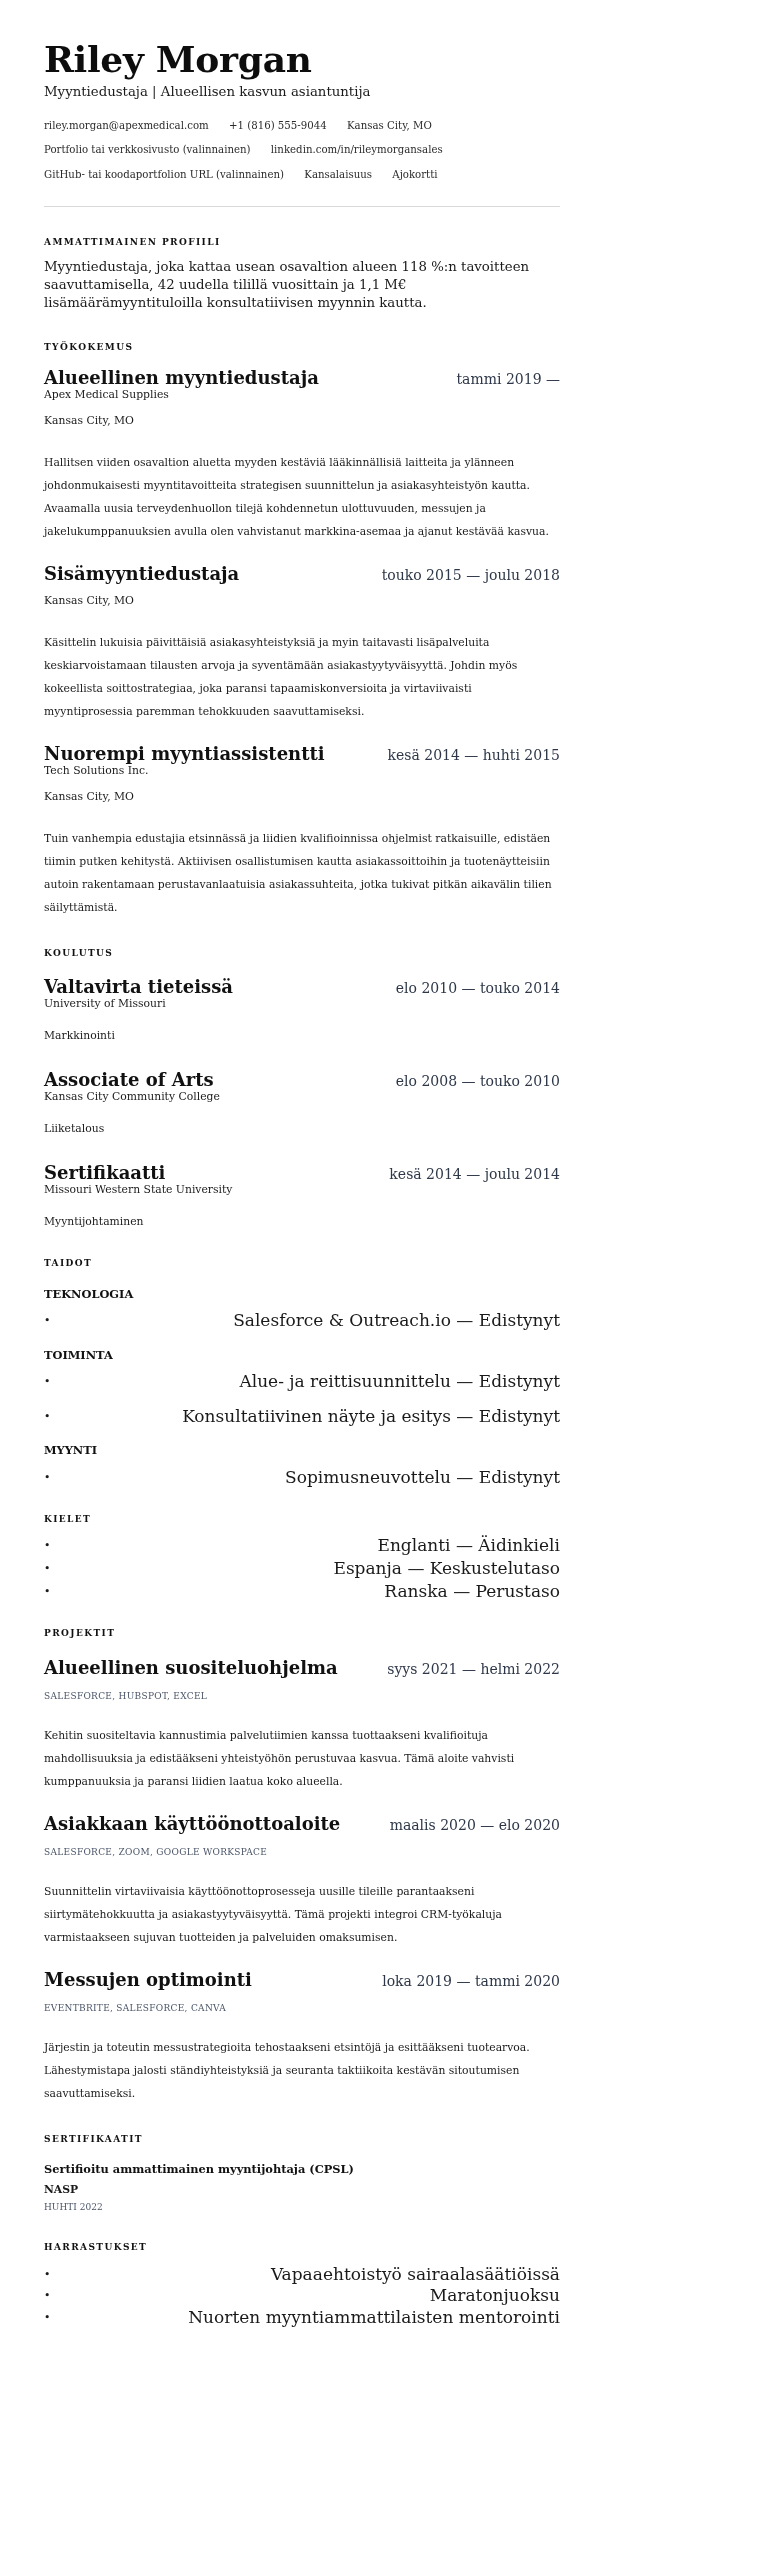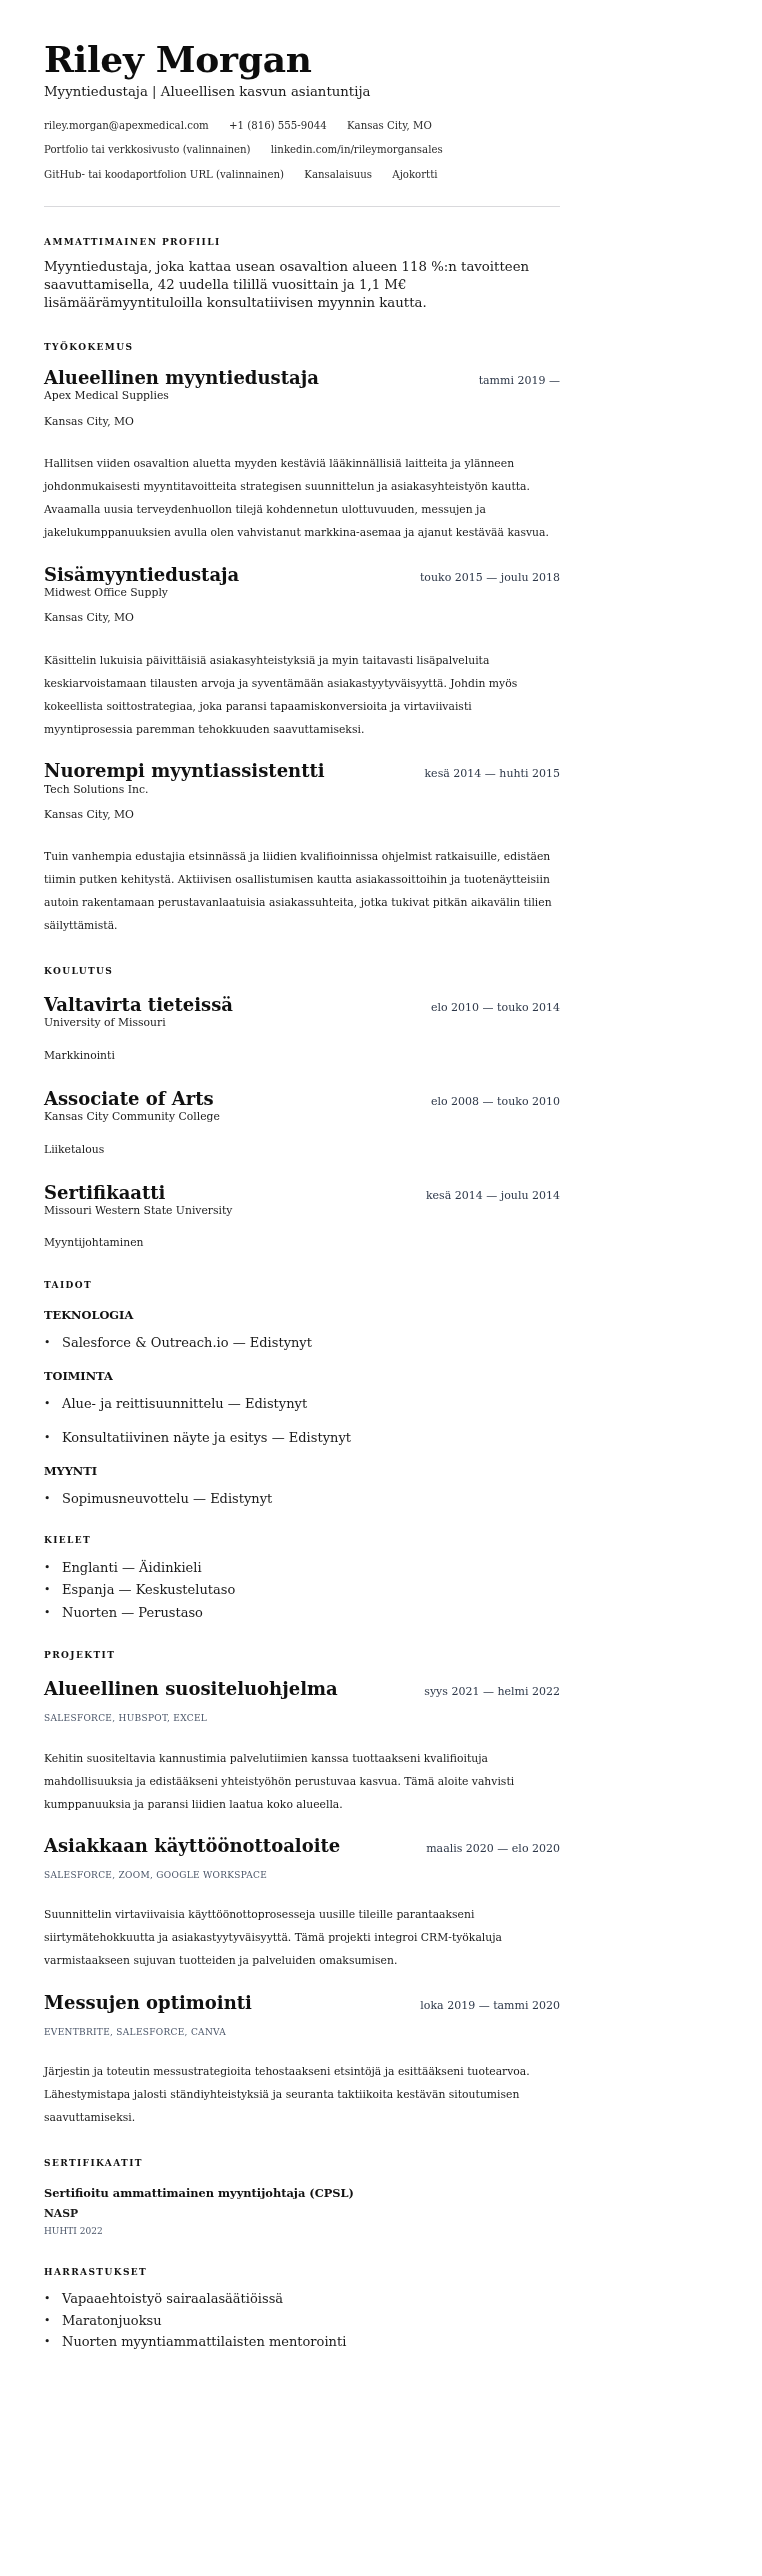--- a/index.html
+++ b/index.html
@@ -27,38 +27,38 @@
       text-transform: uppercase; color: #111; line-height: 12.7px;
     }
     .summary-section { margin-top: 29px; }
     .summary { font-size: 13.3px; line-height: 18.4px; color: #1a1a1a; margin-top: 9px; }
 
     .sec { margin-top: 28px; }
 
     
     .entry-head { display: flex; justify-content: space-between; align-items: baseline; }
     .entry-title { font-size: 18px; font-weight: bold; color: #111; line-height: 18px; }
-    .entry-date { font-size: 11px; color: #2d3748; line-height: 15.3px; white-space: nowrap; }
+    .entry-date { font-size: 14px; color: #2d3748; line-height: 15.3px; white-space: nowrap; }
     .entry-org { font-size: 10.8px; color: #1a1a1a; line-height: 15.3px; }
     .entry-loc { font-size: 10.8px; color: #1a1a1a; line-height: 15.3px; margin-top: 10.2px; }
     .entry-desc { font-size: 10.8px; line-height: 23px; color: #1a1a1a; margin-top: 23px; }
 
     .work-entry { margin-top: 15.3px; }
     .work-entry + .work-entry { margin-top: 21.6px; }
 
     .edu-entry { margin-top: 18px; }
     .edu-entry + .edu-entry { margin-top: 27px; }
     .edu-field { font-size: 10.8px; line-height: 15.3px; margin-top: 17px; }
 
     
     .skill-group { margin-top: 16.5px; }
     .skill-group + .skill-group { margin-top: 19px; }
     .skill-cat { font-size: 11.4px; font-weight: bold; color: #111; line-height: 15.3px; }
     ul.bullets { list-style: none; margin-top: 11.4px; }
-    ul.bullets li { position: relative; padding-left: 18px; font-size: 13px; line-height: 15.3px; color: #1a1a1a; }
+    ul.bullets li { position: relative; padding-left: 18px; font-size: 17px; line-height: 15.3px; color: #1a1a1a; text-align: right; }
     ul.bullets li::before { content: "•"; position: absolute; left: 0; top: 0; font-size: 10.8px; }
     ul.tight li + li { margin-top: 7.6px; }
     ul.tight { margin-top: 12.7px; }
 
     
     .proj-entry { margin-top: 19px; }
     .proj-entry + .proj-entry { margin-top: 21.6px; }
     .proj-tags { font-size: 9px; color: #4a5568; letter-spacing: 0.3px; line-height: 12.7px; margin-top: 12.7px; text-transform: uppercase; }
     .proj-desc { font-size: 10.8px; line-height: 23px; margin-top: 21.6px; color: #1a1a1a; }
 
@@ -113,21 +113,20 @@
       <div class="entry-org">Apex Medical Supplies</div>
       <div class="entry-loc">Kansas City, MO</div>
       <p class="entry-desc">Hallitsen viiden osavaltion aluetta myyden kestäviä lääkinnällisiä laitteita ja ylänneen johdonmukaisesti myyntitavoitteita strategisen suunnittelun ja asiakasyhteistyön kautta. Avaamalla uusia terveydenhuollon tilejä kohdennetun ulottuvuuden, messujen ja jakelukumppanuuksien avulla olen vahvistanut markkina-asemaa ja ajanut kestävää kasvua.</p>
     </div>
 
     <div class="work-entry">
       <div class="entry-head">
         <div class="entry-title">Sisämyyntiedustaja</div>
         <div class="entry-date">touko 2015 — joulu 2018</div>
       </div>
-      <div class="entry-org">Midwest Office Supply</div>
       <div class="entry-loc">Kansas City, MO</div>
       <p class="entry-desc">Käsittelin lukuisia päivittäisiä asiakasyhteistyksiä ja myin taitavasti lisäpalveluita keskiarvoistamaan tilausten arvoja ja syventämään asiakastyytyväisyyttä. Johdin myös kokeellista soittostrategiaa, joka paransi tapaamiskonversioita ja virtaviivaisti myyntiprosessia paremman tehokkuuden saavuttamiseksi.</p>
     </div>
 
     <div class="work-entry">
       <div class="entry-head">
         <div class="entry-title">Nuorempi myyntiassistentti</div>
         <div class="entry-date">kesä 2014 — huhti 2015</div>
       </div>
       <div class="entry-org">Tech Solutions Inc.</div>
@@ -193,21 +192,21 @@
         <li>Sopimusneuvottelu — Edistynyt</li>
       </ul>
     </div>
   </section>
 
   <section class="sec">
     <h2 class="section-title">Kielet</h2>
     <ul class="bullets tight">
       <li>Englanti — Äidinkieli</li>
       <li>Espanja — Keskustelutaso</li>
-      <li>Nuorten — Perustaso</li>
+      <li>Ranska — Perustaso</li>
     </ul>
   </section>
 
   <section class="sec">
     <h2 class="section-title">Projektit</h2>
 
     <div class="proj-entry">
       <div class="entry-head">
         <div class="entry-title">Alueellinen suositeluohjelma</div>
         <div class="entry-date">syys 2021 — helmi 2022</div>

